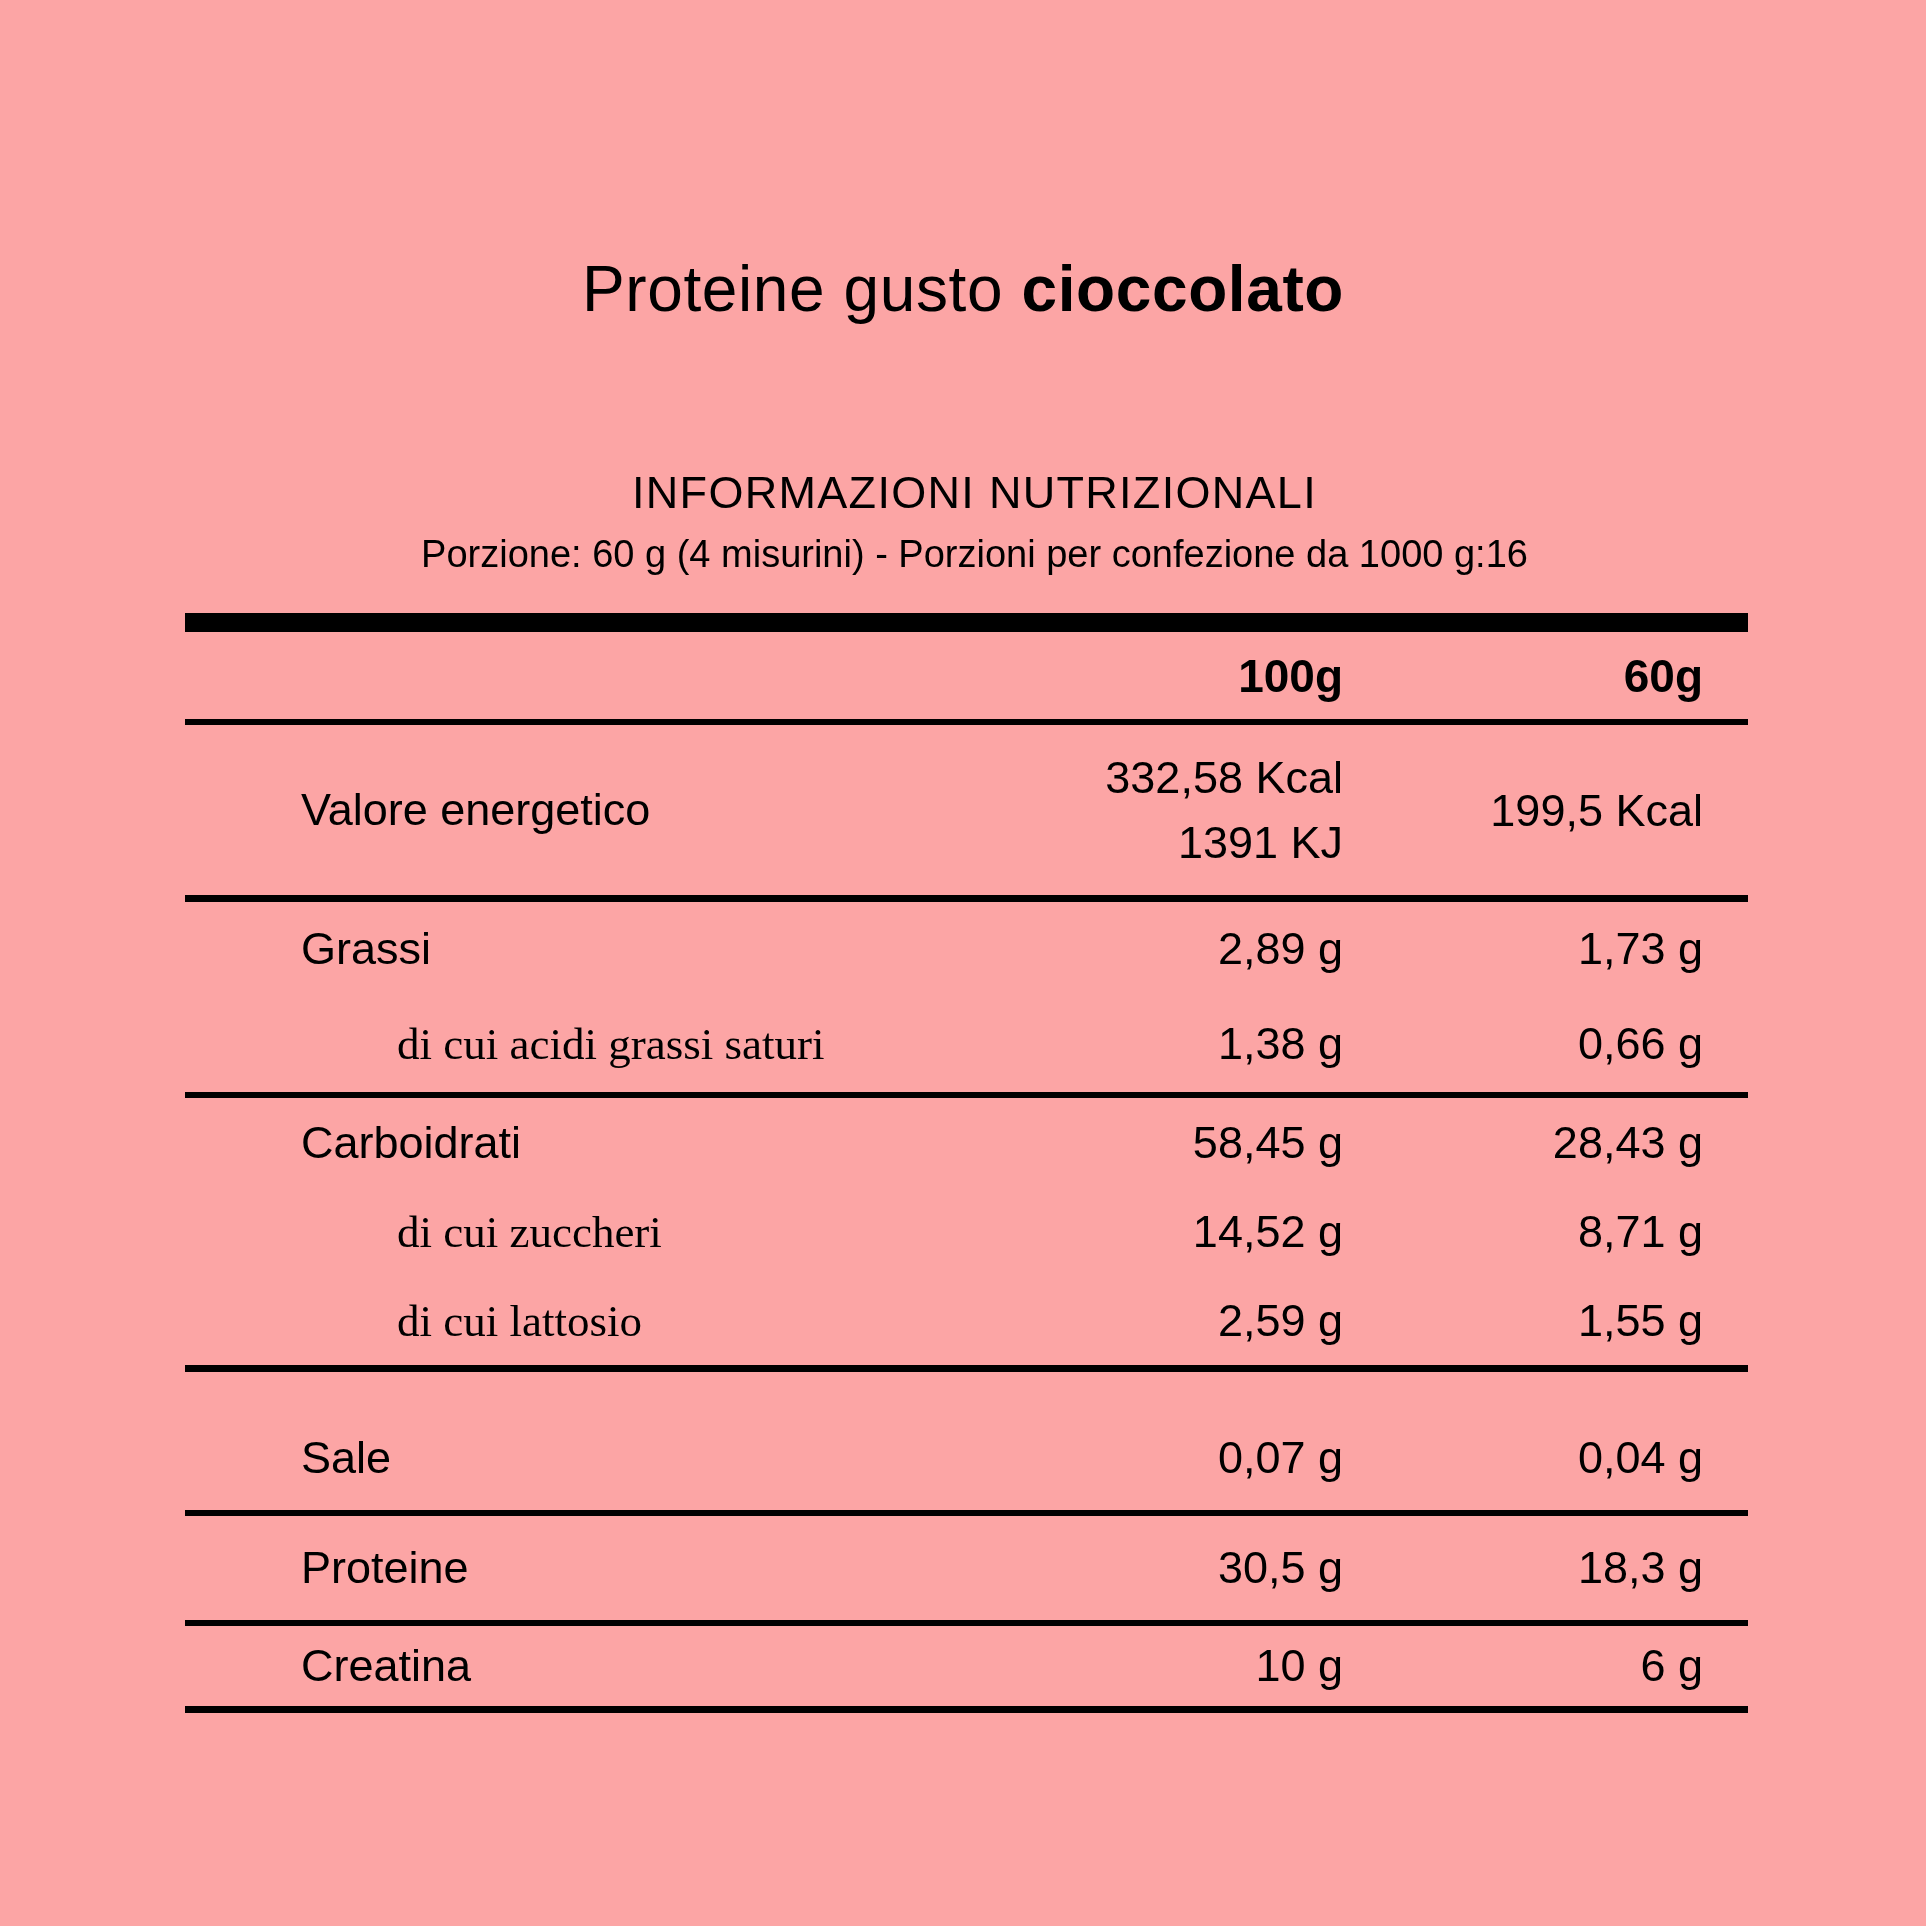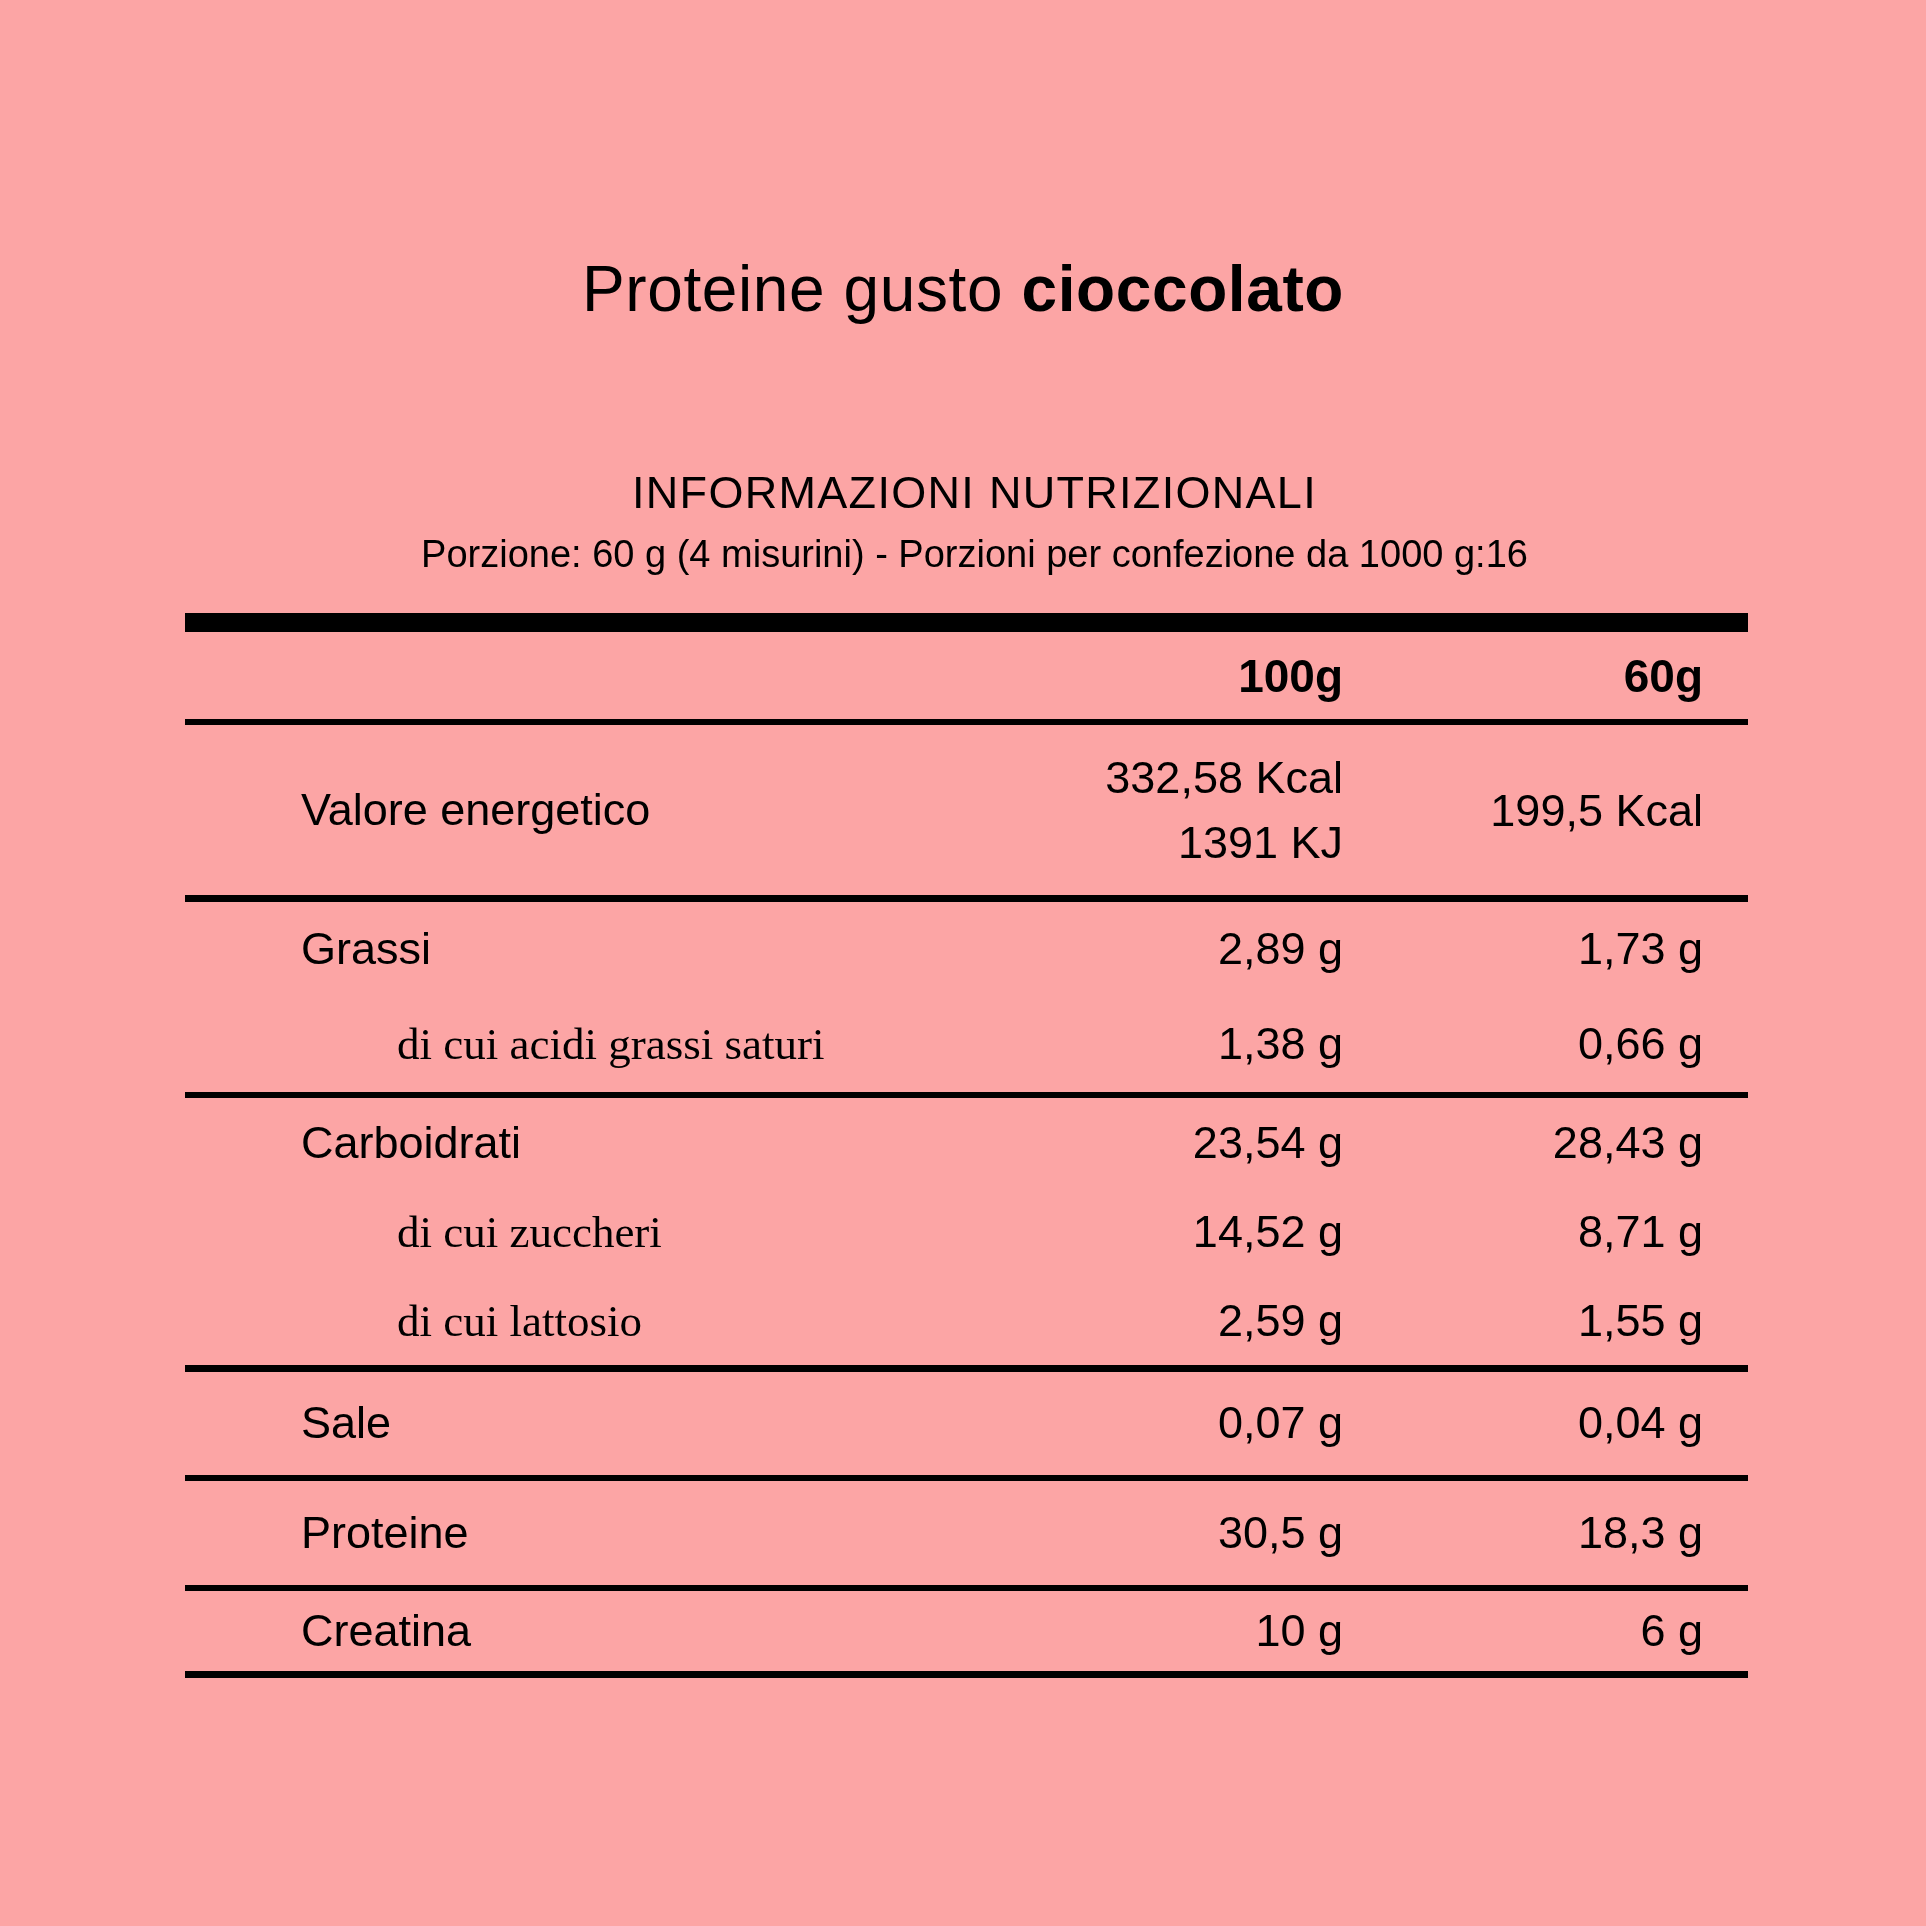--- a/index.html
+++ b/index.html
@@ -68,21 +68,21 @@
   .row .label.sub { padding-left: 212px; font-family: Liberation Serif, serif; }
   .row .val { text-align: right; padding-right: 45px; white-space: nowrap; }
 
   .row.header-row { height: 87px; font-weight: 700; font-size: 46px; }
 
   .row.energy-row { height: 170px; }
   .row.energy-row .val div { line-height: 65px; }
 
   .row.h-148 { height: 95px; }
   .row.h-138 { height: 89px; }
-  .row.h-160 { height: 103px; }
+  .row.h-160 { height: 103px; margin-top: 35px; }
   .row.h-162 { height: 104px; }
   .row.h-125 { height: 80px; }
 </style>
 </head>
 <body>
 
 <div id="canvas">
 
   <div class="title">
     <span>Proteine gusto </span><span class="flavor">cioccolato</span>
@@ -126,21 +126,21 @@
     <div class="row h-148">
       <div class="label sub">di cui acidi grassi saturi</div>
       <div class="val">1,38 g</div>
       <div class="val">0,66 g</div>
     </div>
 
     <div class="rule"></div>
 
     <div class="row h-138">
       <div class="label">Carboidrati</div>
-      <div class="val">23,54 g</div>
+      <div class="val">58,45 g</div>
       <div class="val">28,43 g</div>
     </div>
     <div class="row h-138">
       <div class="label sub">di cui zuccheri</div>
       <div class="val">14,52 g</div>
       <div class="val">8,71 g</div>
     </div>
     <div class="row h-138">
       <div class="label sub">di cui lattosio</div>
       <div class="val">2,59 g</div>

